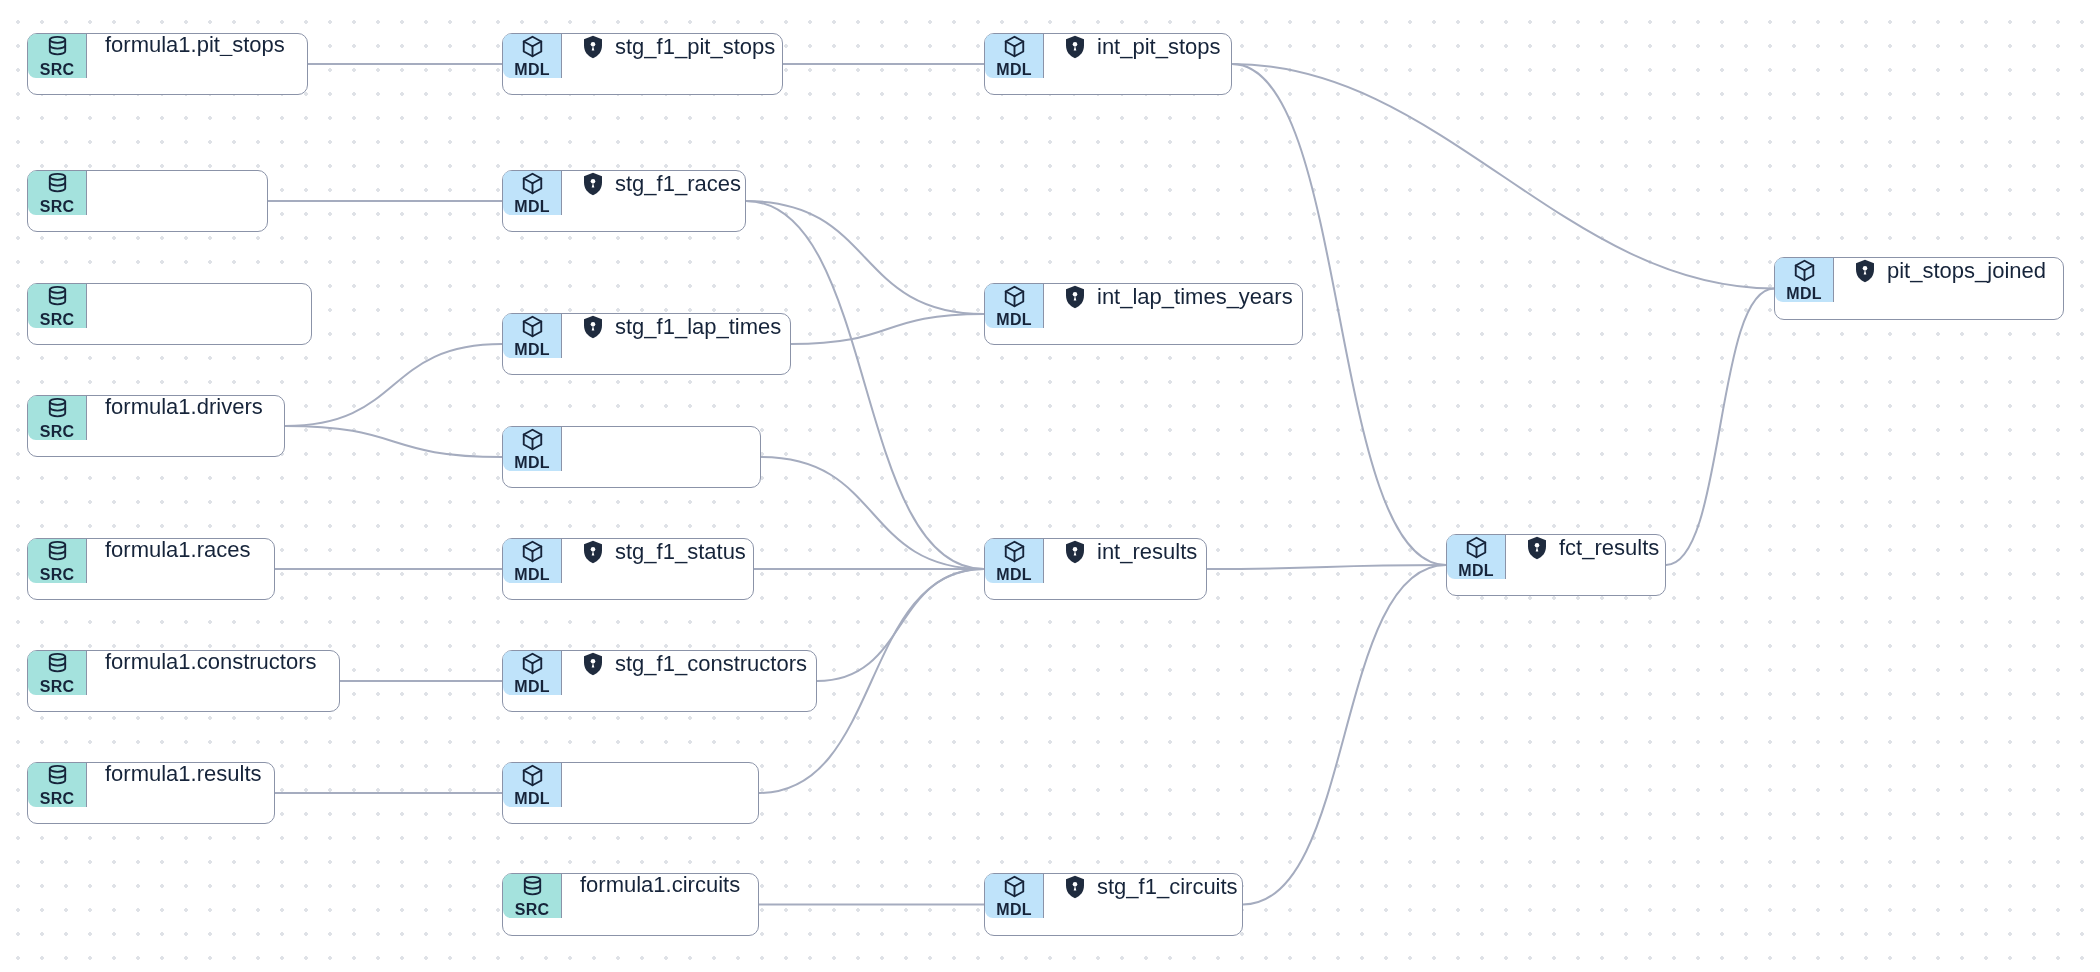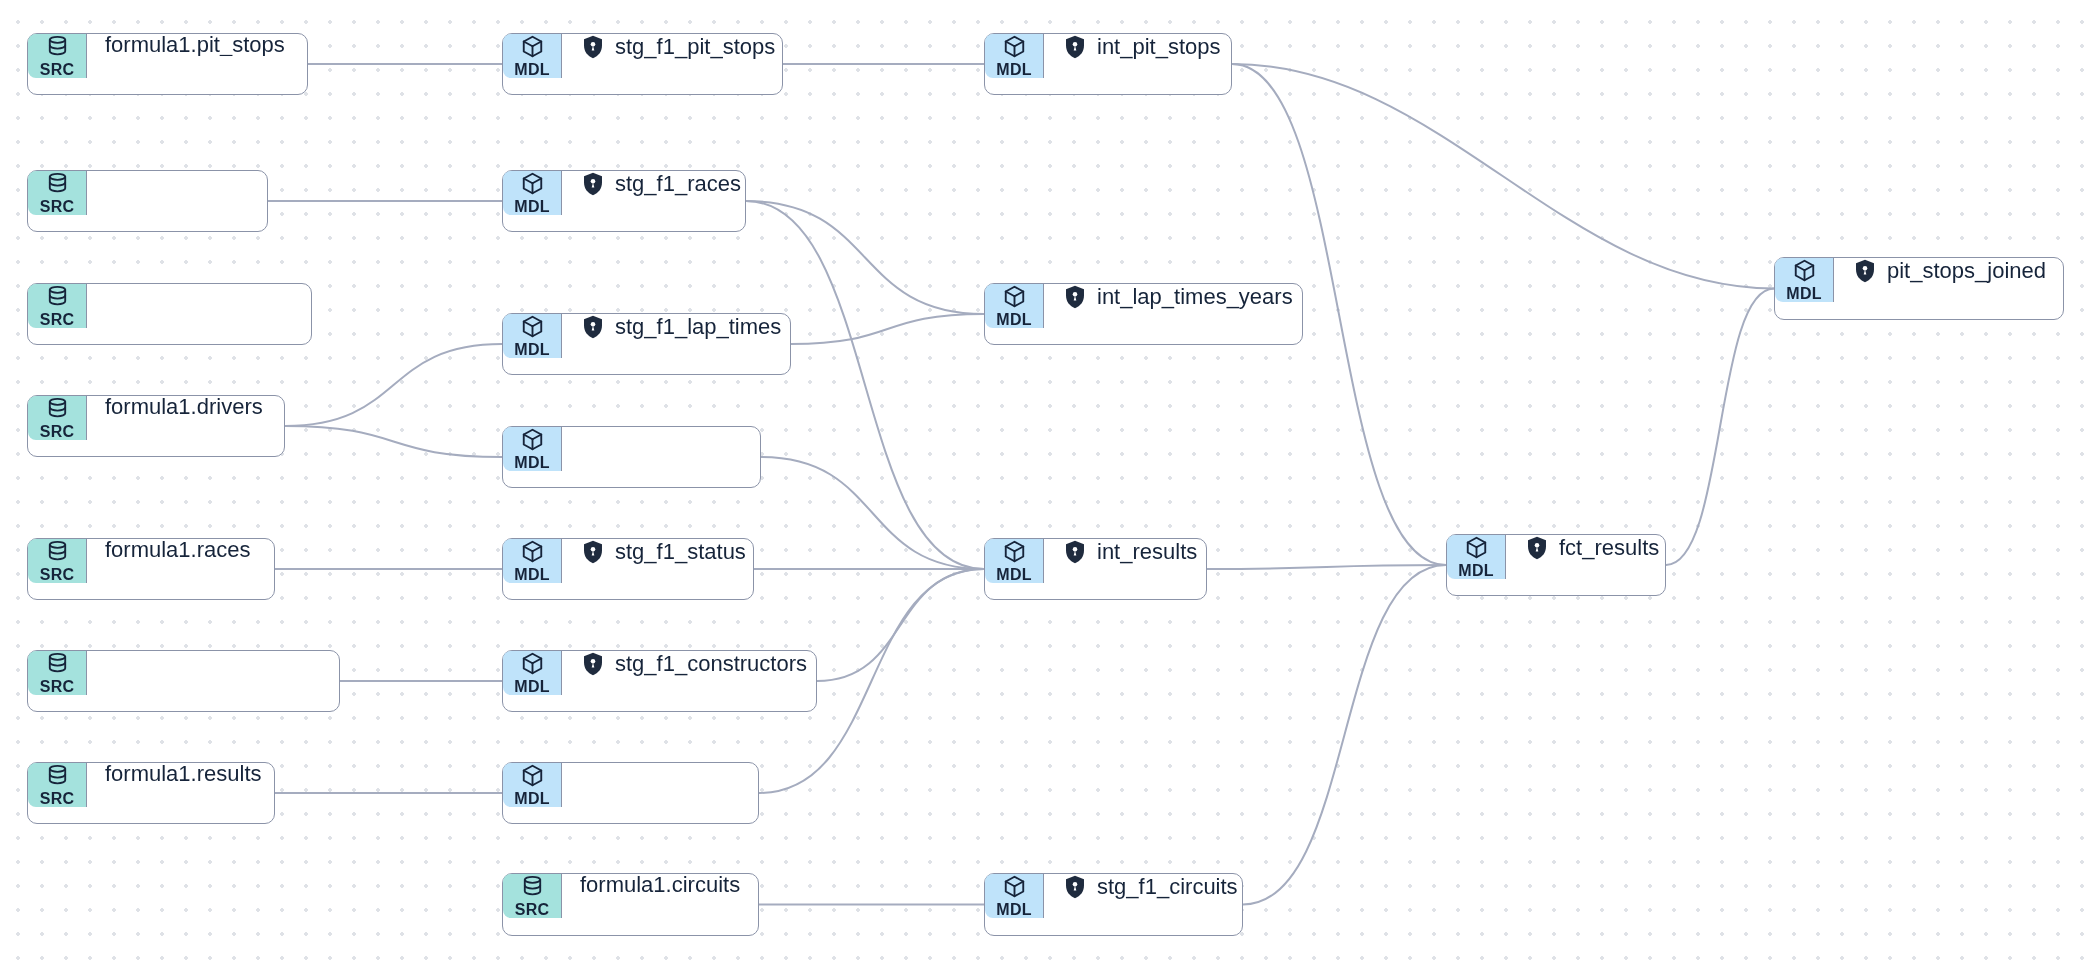--- a/index.html
+++ b/index.html
@@ -319,20 +319,23 @@
     </div>
     <div class="node source" style="left: 27px; top: 650px; width: 313px; height: 62px;">
       <div class="badge">
         <svg width="25" height="25" viewBox="0 0 24 24" fill="none" stroke="#16243a" stroke-width="1.8" stroke-linecap="round" stroke-linejoin="round">
           <ellipse cx="12" cy="5.6" rx="7.4" ry="2.9"></ellipse>
           <path d="M4.6 5.6 v11 c0 1.6 3.3 2.9 7.4 2.9 s7.4-1.3 7.4-2.9 v-11"></path>
           <path d="M4.6 11.1 c0 1.6 3.3 2.9 7.4 2.9 s7.4-1.3 7.4-2.9"></path>
         </svg>
         <span class="badge-label">SRC</span>
       </div>
+      <div class="body">
+        <span class="node-label">formula1.constructors</span>
+      </div>
     </div>
     <div class="node model" style="left: 502px; top: 650px; width: 315px; height: 62px;">
       <div class="badge">
         <svg width="25" height="25" viewBox="0 0 24 24" fill="none" stroke="#16243a" stroke-width="1.8" stroke-linecap="round" stroke-linejoin="round">
           <path d="M12 2.6 l8.4 4.6 v9.6 L12 21.4 l-8.4-4.6 V7.2 Z"></path>
           <path d="M3.6 7.2 L12 11.8 l8.4-4.6"></path>
           <path d="M12 11.8 V21.4"></path>
         </svg>
         <span class="badge-label">MDL</span>
       </div>

